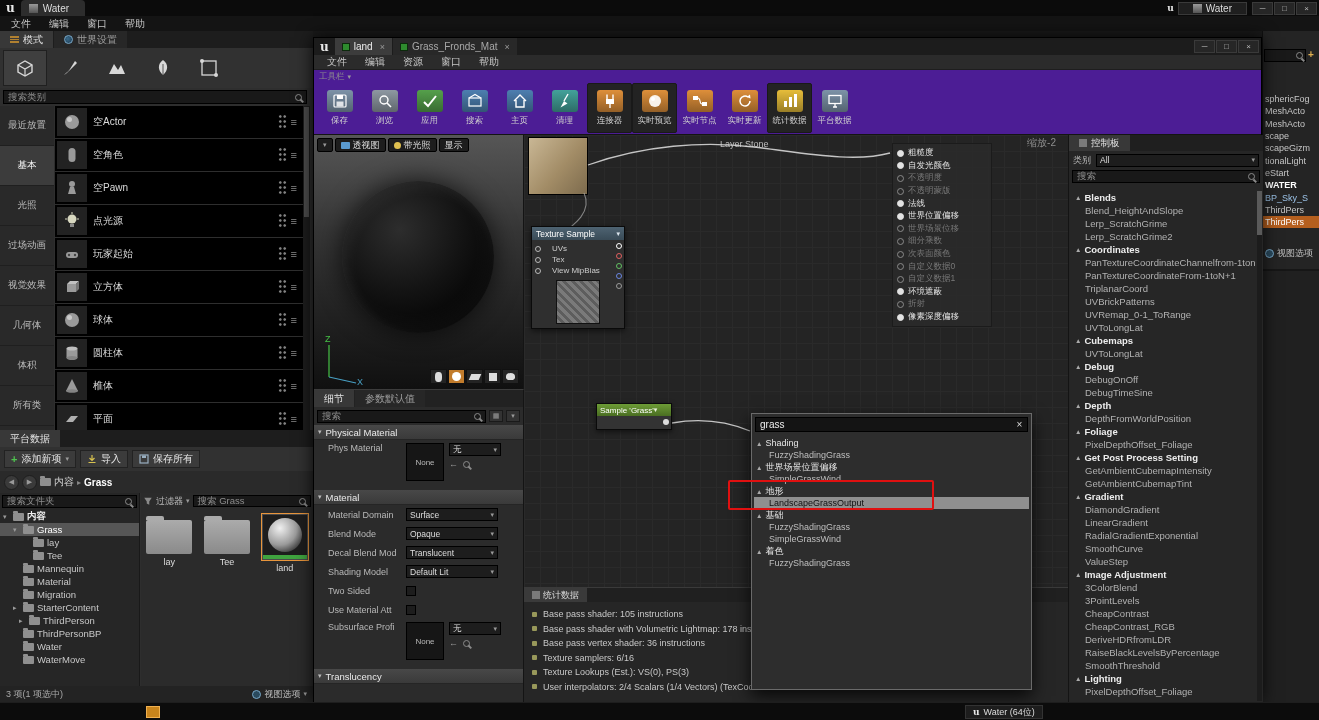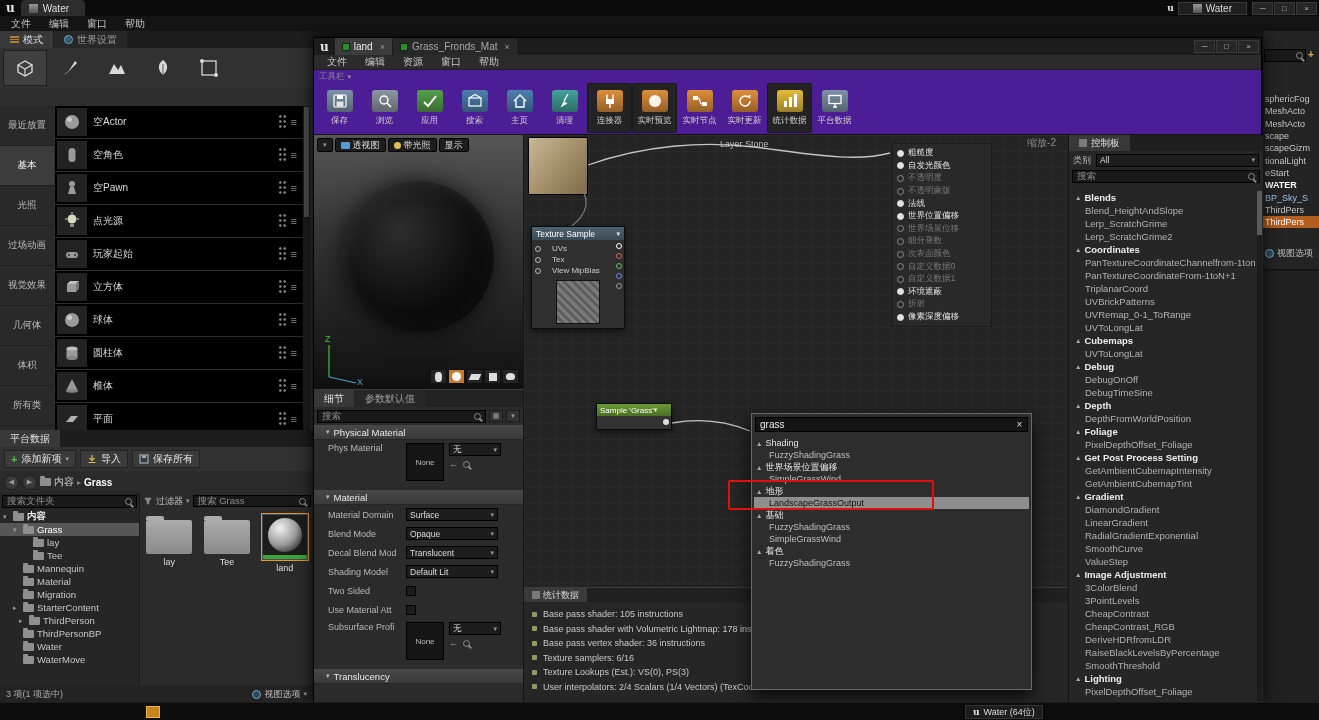--- a/index.html
+++ b/index.html
@@ -120,21 +120,21 @@
   .sh-pla{width:10px;height:6px;background:#ddd;transform:skewX(-24deg)}
   .sh-cub{width:8px;height:8px;background:#ddd}
   .sh-tea{width:9px;height:7px;background:#ddd;border-radius:50% 50% 40% 40%}
   
   #dpanel{position:absolute;left:0;top:351px;width:210px;height:314px;background:#2b2b2b;border-right:1px solid #141414;border-top:1px solid #3c3c3c;overflow:hidden}
   #dtabs{height:17px;background:#222;display:flex;gap:1px}
   #dsearch{height:18px;display:flex;align-items:center;gap:3px;padding:2px 3px}
   #dsearch .sinput{flex:1;height:13px}
   .dicon{width:14px;height:12px;background:#333;border:1px solid #1a1a1a;display:flex;align-items:center;justify-content:center;color:#999;font-size:7px}
   #dbody{position:absolute;left:0;top:35px;right:0;bottom:0}
-  .sechead{height:15px;background:linear-gradient(#484848,#3a3a3a);display:flex;align-items:center;gap:4px;padding-left:12px;font-size:9.5px;color:#eaeaea;border-bottom:1px solid #252525}
+  .sechead{height:15px;background:linear-gradient(#484848,#3a3a3a);display:flex;align-items:center;gap:4px;padding-left:4px;font-size:9.5px;color:#eaeaea;border-bottom:1px solid #252525}
   .secarr{font-size:7px;color:#bbb}
   .drow{height:19px;display:flex;align-items:center;padding-left:14px;font-size:9px}
   .dlabel{width:78px;color:#b8b8b8;white-space:nowrap;overflow:hidden;flex:none}
   .dsel{width:92px;height:13px;background:#1d1d1d;border:1px solid #000;display:flex;align-items:center;justify-content:space-between;padding:0 3px;color:#ddd;font-size:8.5px}
   .dsel.grow{flex:1;width:auto}
   .cbx{width:10px;height:10px;background:#1d1d1d;border:1px solid #000}
   .arow{height:50px;display:flex;padding:3px 0 0 14px;font-size:9px}
   .athumb{width:38px;height:38px;background:#161616;border:1px solid #000;display:flex;align-items:center;justify-content:center;color:#b8b8b8;font-size:8px;flex:none}
   .acol{margin-left:5px;display:flex;flex-direction:column;gap:3px}
   .acol .dsel{width:52px}
@@ -265,20 +265,24 @@
       </div>
       <div class="toolbtn">
         <svg width="24" height="24" viewBox="0 0 24 24">
           <rect x="5" y="5" width="14" height="14" fill="none" stroke="#d8d8d8" stroke-width="1.3"></rect>
           <circle cx="5" cy="5" r="2" fill="#d8d8d8"></circle>
           <circle cx="19" cy="19" r="2" fill="#d8d8d8"></circle>
         </svg>
       </div>
     </div>
 
+  <div id="modesearch" class="sinput">
+    <span>搜索类别</span>
+    <span class="mag"></span>
+  </div>
 
   <div id="catcol">
       <div class="catrow">最近放置</div>
       <div class="catrow active">基本</div>
       <div class="catrow">光照</div>
       <div class="catrow">过场动画</div>
       <div class="catrow">视觉效果</div>
       <div class="catrow">几何体</div>
       <div class="catrow">体积</div>
       <div class="catrow">所有类</div>

